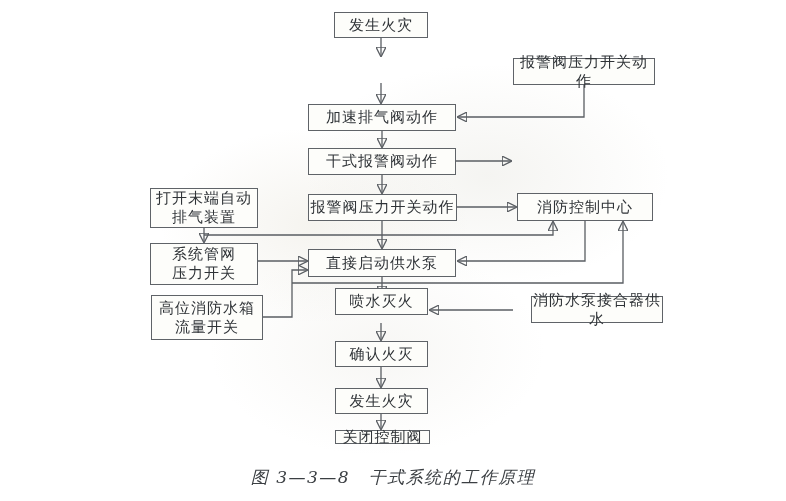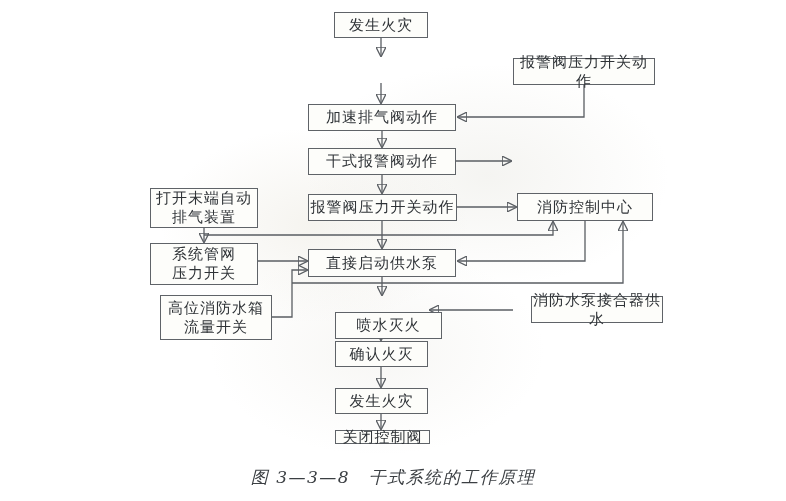--- a/index.html
+++ b/index.html
@@ -98,24 +98,24 @@
 
   <div class="node" style="left:308px;top:194px;width:149px;height:27px">报警阀压力开关动作</div>
 
   <div class="node" style="left:517px;top:193px;width:136px;height:28px">消防控制中心</div>
 
   <div class="node" style="left:150px;top:243px;width:108px;height:42px">系统管网
 压力开关</div>
 
   <div class="node" style="left:308px;top:249px;width:148px;height:28px">直接启动供水泵</div>
 
-  <div class="node" style="left:160px;top:295px;width:112px;height:45px">高位消防水箱
+  <div class="node" style="left:151px;top:295px;width:112px;height:45px">高位消防水箱
 流量开关</div>
 
-  <div class="node" style="left:335px;top:312px;width:107px;height:27px">喷水灭火</div>
+  <div class="node" style="left:335px;top:288px;width:93px;height:27px">喷水灭火</div>
 
   <div class="node" style="left:531px;top:296px;width:132px;height:27px">消防水泵接合器供水</div>
 
   <div class="node" style="left:335px;top:341px;width:93px;height:26px">确认火灭</div>
 
   <div class="node" style="left:335px;top:388px;width:93px;height:26px">发生火灾</div>
 
   <div class="node" style="left:335px;top:430px;width:95px;height:14px">关闭控制阀</div>
 
   <div class="caption">图 3—3—8　干式系统的工作原理</div>

